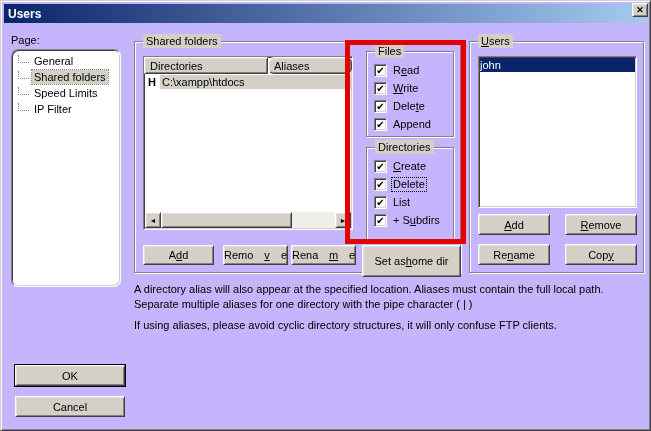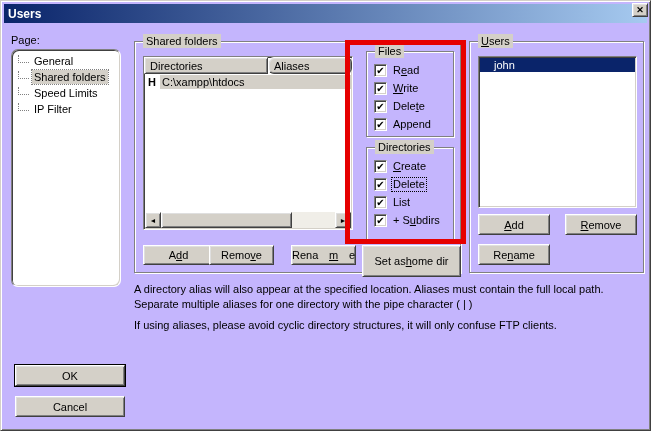--- a/index.html
+++ b/index.html
@@ -64,21 +64,21 @@
   .scroll-track{flex:1;}
   
   .chk-row{display:flex;align-items:center;margin:5px 0 0 7px;height:13px;white-space:nowrap;}
   .chk-row:first-of-type{margin-top:12px;}
   .checkbox{width:13px;height:13px;flex:none;margin-right:5px;display:flex;align-items:center;justify-content:center;
             font-size:10px;line-height:11px;}
   .chk-label{line-height:13px;padding:0 1px;}
   .chk-label.focused{outline:1px dotted #000;}
   
   .users-list{position:absolute;left:8px;top:14px;width:159px;height:152px;padding:1px;overflow:hidden;}
-  .user-item{height:14px;line-height:14px;padding-left:14px;background:#0a246a;color:#fff;cursor:default;}
+  .user-item{height:14px;line-height:14px;padding-left:0;background:#0a246a;color:#fff;cursor:default;}
   
   .annotation-box{position:absolute;left:344px;top:39px;width:121px;height:204px;border:5px solid #e60000;z-index:10;}
   
   .notes{position:absolute;left:133px;top:281px;width:510px;line-height:15px;}
   .notes p{margin:0;}
   .notes p+p{margin-top:6px;}
 </style>
 </head>
 <body>
 
@@ -127,21 +127,21 @@
         <div class="scroll-track"></div>
         <div class="scroll-arrow raised">►</div>
       </div>
     </div>
 
     <div class="btn raised" style="left:8px;top:203px;width:71px;height:20px;">
       <span>A</span>
         <span class="u-part">d</span>
         <span>d</span>
     </div>
-    <div class="btn raised" style="left:74px;top:203px;width:65px;height:20px;">
+    <div class="btn raised" style="left:88px;top:203px;width:65px;height:20px;justify-content:space-between;">
       <span>Remo</span>
         <span class="u-part">v</span>
         <span>e</span>
     </div>
     <div class="btn raised" style="left:156px;top:203px;width:65px;height:20px;justify-content:space-between;">
       <span>Rena</span>
         <span class="u-part">m</span>
         <span>e</span>
     </div>
     <div class="btn raised" style="left:227px;top:203px;width:99px;height:32px;">
@@ -209,18 +209,23 @@
     </div>
     <div class="btn raised" style="left:95px;top:172px;width:72px;height:21px;">
       <span class="u-part">R</span>
         <span>emove</span>
     </div>
     <div class="btn raised" style="left:8px;top:202px;width:72px;height:21px;">
       <span>Re</span>
         <span class="u-part">n</span>
         <span>ame</span>
     </div>
+    <div class="btn raised" style="left:95px;top:202px;width:72px;height:21px;">
+      <span>Cop</span>
+        <span class="u-part">y</span>
+        <span></span>
+    </div>
   </div>
 
   <div class="btn raised default" style="left:14px;top:364px;width:110px;height:21px;">OK</div>
   <div class="btn raised" style="left:14px;top:395px;width:110px;height:21px;">Cancel</div>
 
 </div>
 
 </body></html>

